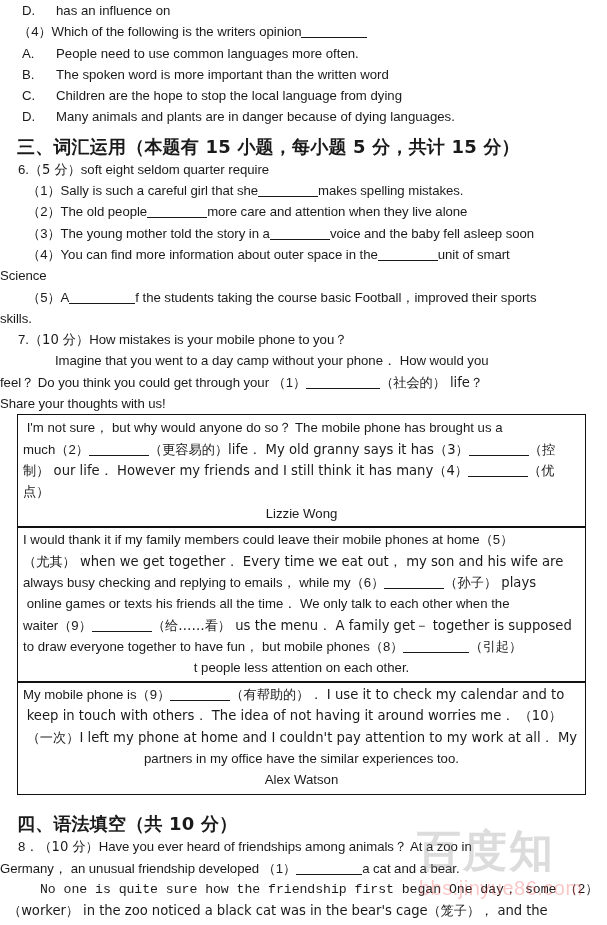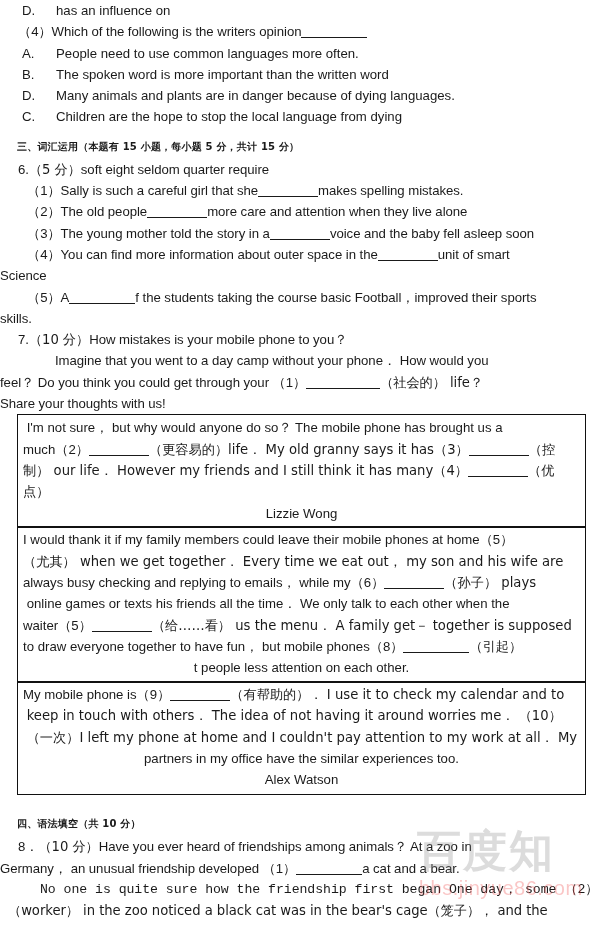--- a/index.html
+++ b/index.html
@@ -55,21 +55,21 @@
     vertical-align: -2px;
   }
   .b-md { width: 60px; }
   .b-lg { width: 66px; }
   .b-xl { width: 74px; }
 
   
   .section-head {
     font-family: "DejaVu Sans", "Liberation Sans", sans-serif;
     font-weight: bold;
-    font-size: 10px;
+    font-size: 18px;
     line-height: 24px;
     letter-spacing: 0.2px;
     padding-left: 17px;
     white-space: nowrap;
   }
 
   
   .boxwrap { padding: 0 17px 12px 17px; }
   .box {
     border: 1.4px solid #111111;
@@ -145,24 +145,24 @@
     <span>（4）</span><span>Which of the following is the writers opinion</span><span class="blank b-lg"></span>
   </div>
 
   <div class="choice">
     <span class="optlabel">A.</span><span>People need to use common languages more often.</span>
   </div>
   <div class="choice">
     <span class="optlabel">B.</span><span>The spoken word is more important than the written word</span>
   </div>
   <div class="choice">
+    <span class="optlabel">C.</span><span>Children are the hope to stop the local language from dying</span>
+  </div>
+  <div class="choice">
     <span class="optlabel">D.</span><span>Many animals and plants are in danger because of dying languages.</span>
-  </div>
-  <div class="choice">
-    <span class="optlabel">C.</span><span>Children are the hope to stop the local language from dying</span>
   </div>
 
   <div class="spacer-md"></div>
 
   <div class="section-head cn">三、词汇运用（本题有 15 小题，每小题 5 分，共计 15 分）</div>
 
   <div class="line indent-q">
     <span>6.</span><span class="cn">（5 分）</span><span>soft   eight   seldom    quarter   require</span>
   </div>
 
@@ -216,21 +216,21 @@
     <div class="box">
       <p>I would thank it if my family members could leave their mobile phones at home（5）</p>
       <p class="cn">（尤其） when we get together．  Every time we eat out， my son and his wife are</p>
       <p>
         <span>always busy checking and replying to emails， while my（6）</span><span class="blank b-md"></span><span class="cn">（孙子） plays</span>
       </p>
       <p>
         &nbsp;<span>online games or texts his friends all the time．  We only talk to each other when the</span>
       </p>
       <p>
-        <span>waiter（5）</span><span class="blank b-md"></span><span class="cn">（给……看） us the menu．  A family get－ together is supposed</span>
+        <span>waiter（9）</span><span class="blank b-md"></span><span class="cn">（给……看） us the menu．  A family get－ together is supposed</span>
       </p>
       <p>
         <span>to draw everyone together to have fun， but mobile phones（8）</span><span class="blank b-lg"></span><span class="cn">（引起）</span>
       </p>
       <p class="centerline">t people less attention on each other.</p>
     </div>
 
     <div class="box">
       <p>
         <span>My mobile phone is（9）</span><span class="blank b-md"></span><span class="cn">（有帮助的）．  I use it to check my calendar and to</span>

